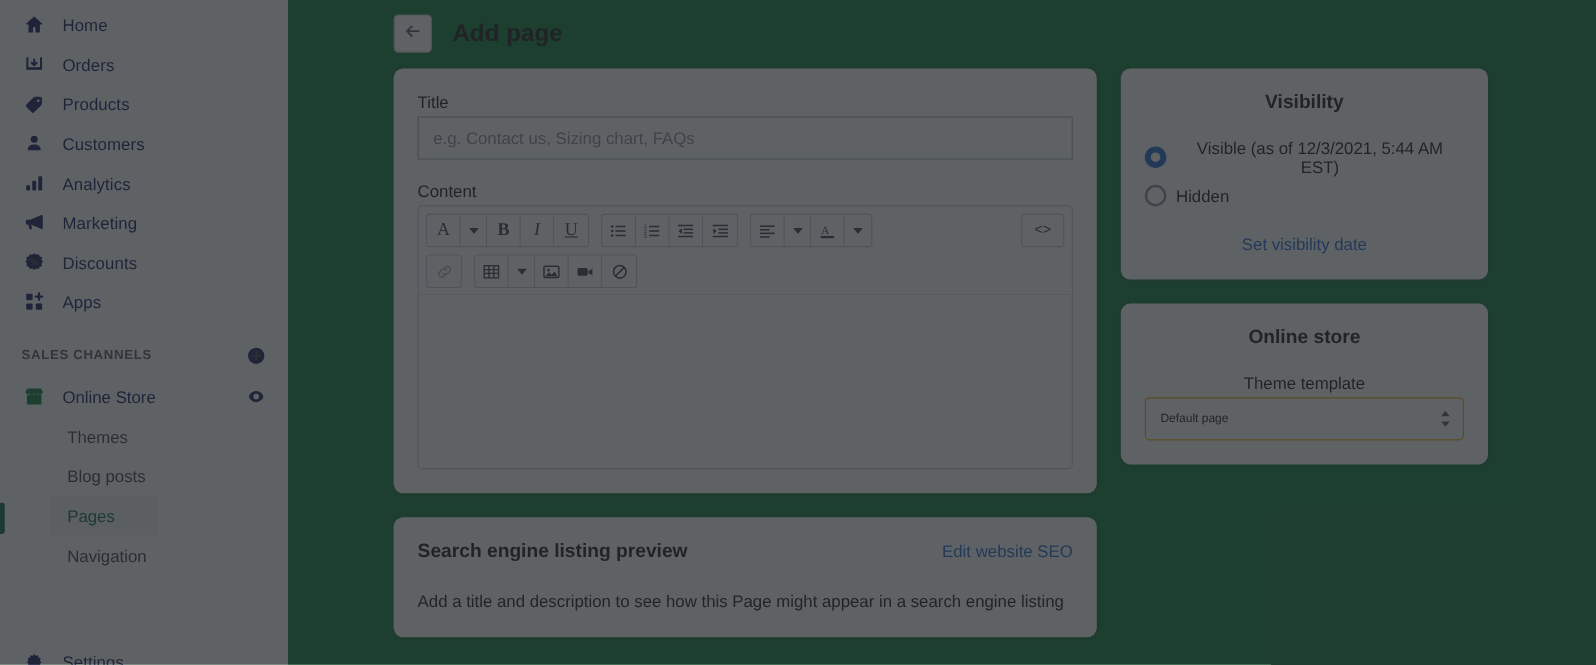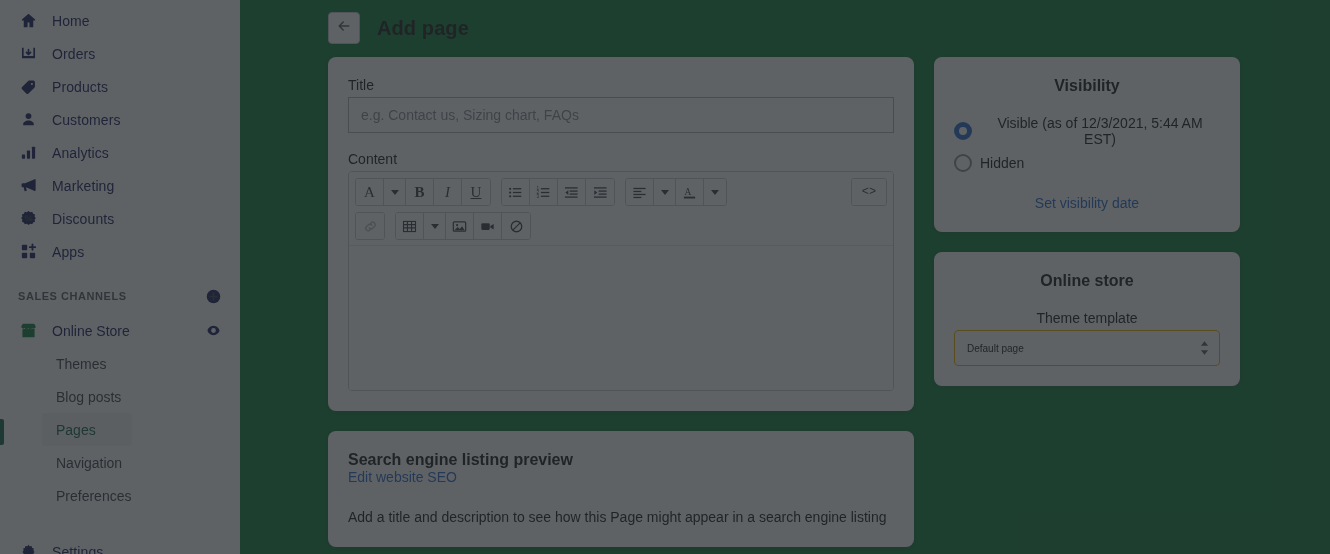--- a/index.html
+++ b/index.html
@@ -253,21 +253,20 @@
     height: 144px;
     background: #fff;
   }
 
   
   .seo-head {
     display: flex;
     align-items: baseline;
     justify-content: space-between;
     margin-bottom: 22px;
-    flex-direction: column;
   }
   .seo-title { font-size: 16px; font-weight: 600; color: #202223; }
   .link {
     font-size: 14px;
     color: #2c6ecb;
     text-decoration: none;
     cursor: pointer;
   }
   .seo-desc { font-size: 14px; color: #202223; line-height: 20px; }
 
@@ -459,23 +458,20 @@
       <span class="label">Themes</span>
     </div>
     <div class="sub-item">
       <span class="label">Blog posts</span>
     </div>
     <div class="sub-item active">
       <span class="label">Pages</span>
     </div>
     <div class="sub-item">
       <span class="label">Navigation</span>
-    </div>
-    <div class="sub-item">
-      <span class="label">Preferences</span>
     </div>
 
     <div class="active-bar"></div>
 
     <div class="sidebar-bottom">
       <div class="nav-item">
         <span class="nav-icon">
           <svg width="19" height="19" viewBox="0 0 20 20" fill="currentColor">
               <path d="M10 3l1.2 1.6 2-.3.6 1.9 1.9.7-.6 1.9 1.2 1.6-1.2 1.6.6 1.9-1.9.7-.6 1.9-2-.3L10 18l-1.2-1.8-2 .3-.6-1.9-1.9-.7.6-1.9L3.7 10.4l1.2-1.6-.6-1.9 1.9-.7.6-1.9 2 .3L10 3z"></path>
             </svg>

